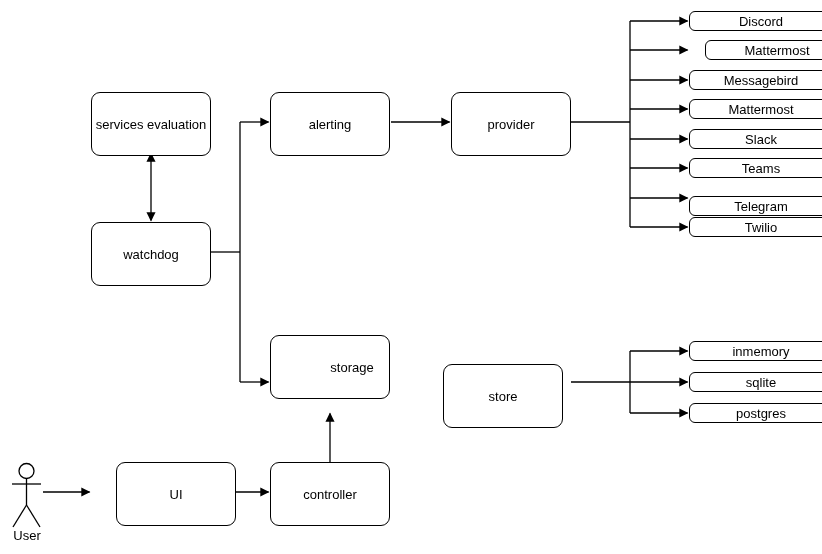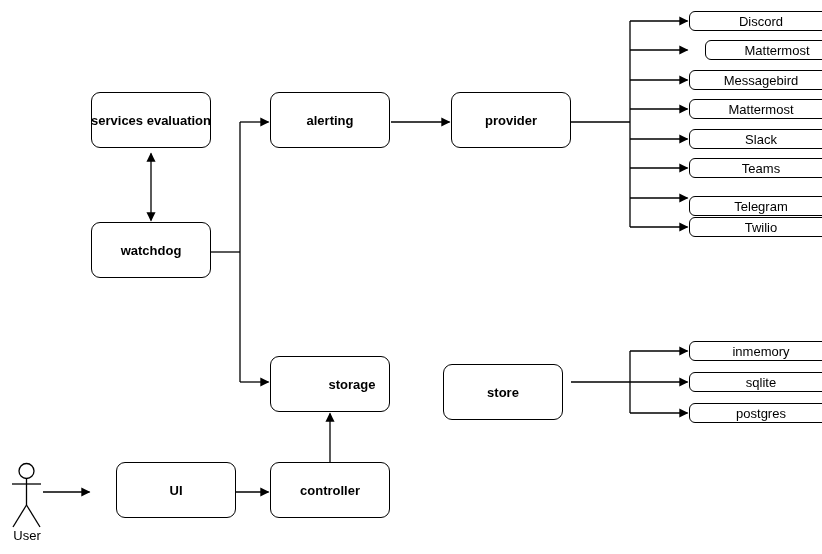--- a/index.html
+++ b/index.html
@@ -24,21 +24,21 @@
     border: 1.4px solid #000000;
     border-radius: 9px;
     display: flex;
     align-items: center;
     justify-content: center;
     font-size: 13px;
     line-height: 1;
     white-space: nowrap;
     text-align: center;
   }
-  .node.big   { width: 120px; height: 56px; font-weight: bold; }
+  .node.big   { width: 120px; height: 64px; }
   .node.small { width: 144px; height: 20px; border-radius: 6px; border-width: 1.3px; }
   .actor-label {
     position: absolute;
     left: 11px; top: 528px;
     width: 32px;
     text-align: center;
     font-size: 13px;
   }
 </style>
 </head>
@@ -93,21 +93,21 @@
         <path d="M26.5 505 L13 527"></path>
         <path d="M26.5 505 L40 527"></path>
       </g>
     </g>
   </svg>
 
   <div class="node big" style="left:91px; top:92px;">services evaluation</div>
   <div class="node big" style="left:91px; top:222px;">watchdog</div>
   <div class="node big" style="left:91px; top:462px;margin-left:25px;">UI</div>
   <div class="node big" style="left:270px; top:92px;">alerting</div>
-  <div class="node big" style="left:270px; top:356px;padding-left:44px;">storage</div>
+  <div class="node big" style="left:270px; top:335px;padding-left:44px;">storage</div>
   <div class="node big" style="left:270px; top:462px;">controller</div>
   <div class="node big" style="left:451px; top:92px;">provider</div>
   <div class="node big" style="left:443px; top:352px;margin-top:12px;">store</div>
 
   <div class="node small" style="left:689px; top:11px;">Discord</div>
   <div class="node small" style="left:689px; top:40px;margin-left:16px;">Mattermost</div>
   <div class="node small" style="left:689px; top:70px;text-align:center;">Messagebird</div>
   <div class="node small" style="left:689px; top:99px;">Mattermost</div>
   <div class="node small" style="left:689px; top:129px;">Slack</div>
   <div class="node small" style="left:689px; top:158px;">Teams</div>

